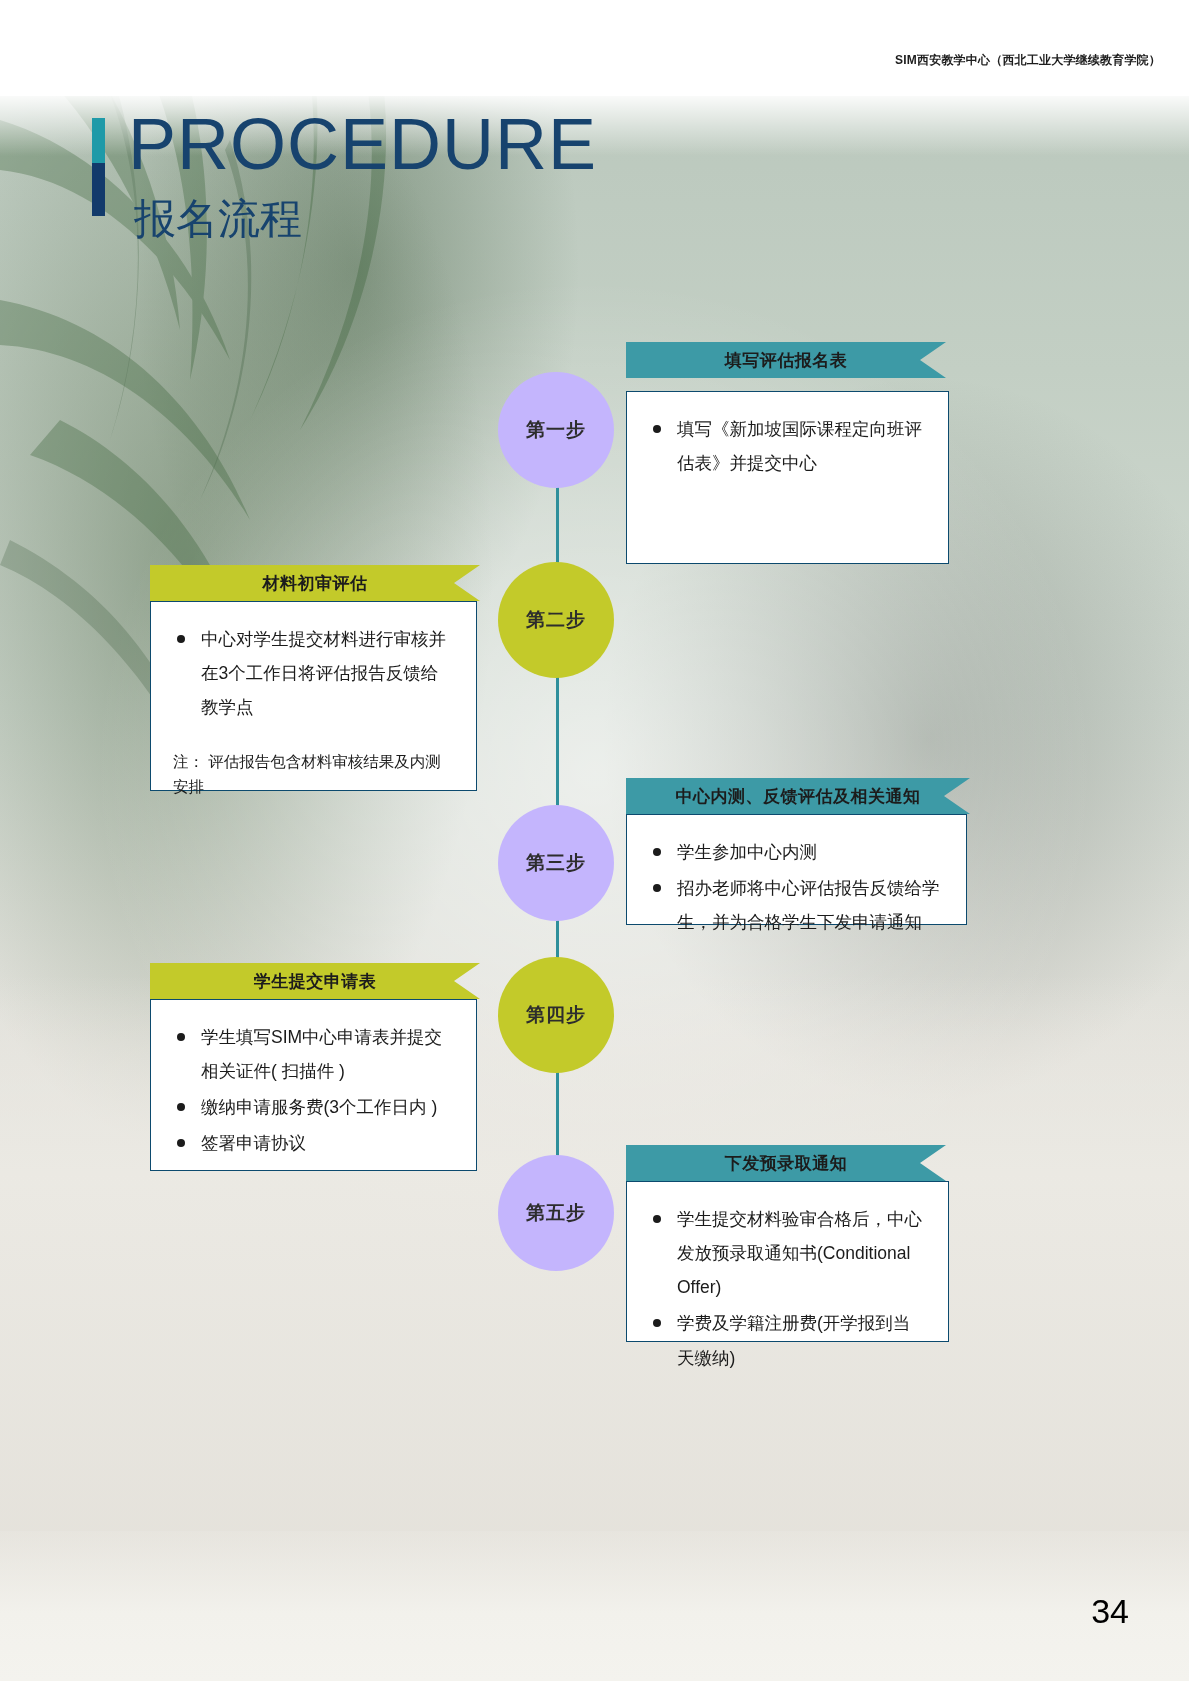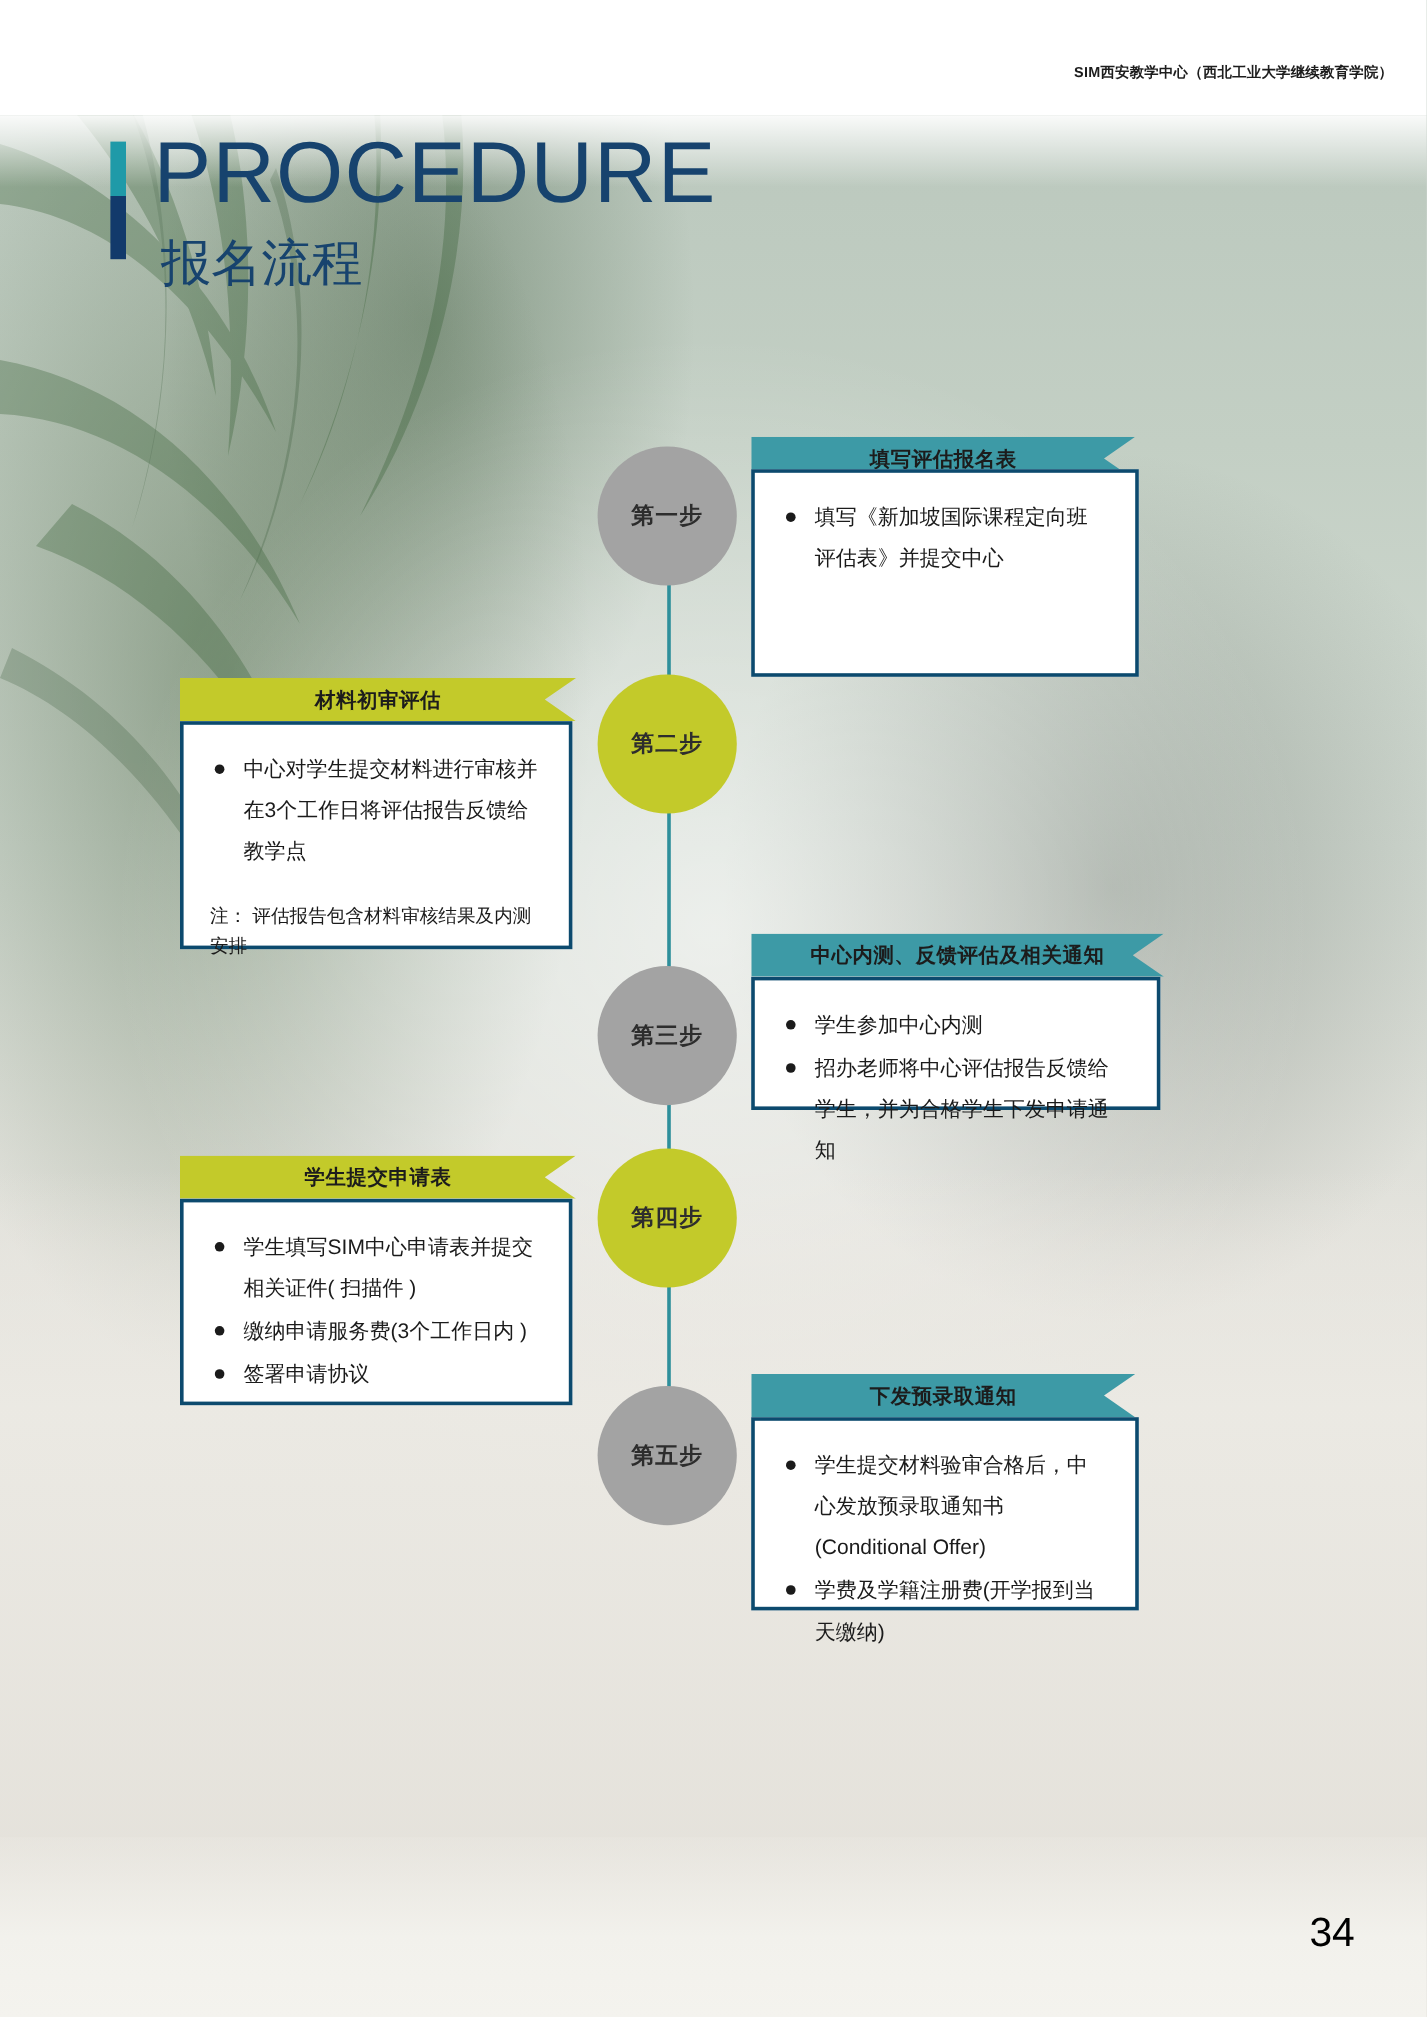--- a/index.html
+++ b/index.html
@@ -76,21 +76,21 @@
     background: #2e8f9b;
   }
 
   .step-circle {
     position: absolute;
     width: 116px; height: 116px; border-radius: 50%;
     display: flex; align-items: center; justify-content: center;
     font-size: 19px; font-weight: bold; color: #2d2d2d;
     letter-spacing: 1px;
   }
-  .c-teal { background: #a3a3a3; }
+  .c-teal { background: #c4b5fd; }
   .c-olive { background: #c3ca2a; }
 
   
   .banner {
     position: absolute;
     height: 36px;
     display: flex; align-items: center; justify-content: center;
     font-size: 17px; font-weight: bold; color: #1c1c1c;
     letter-spacing: .5px;
     clip-path: polygon(0 0, 100% 0, 100% 100%, 0 100%);
@@ -102,21 +102,21 @@
   .banner.left {
     clip-path: polygon(0 0, 100% 0, calc(100% - 26px) 50%, 100% 100%, 0 100%);
   }
   .b-teal { background: #3d9aa6; }
   .b-olive { background: #c3ca2a; text-align: center; }
 
   
   .card {
     position: absolute;
     background: #ffffff;
-    border: 3px solid #0c4a6e;
+    border: 1px solid #0c4a6e;
     padding: 20px 24px 18px 22px;
   }
   .card ul { list-style: none; }
   .card li {
     position: relative;
     padding-left: 28px;
     font-size: 17.5px;
     color: #1b1b1b;
     line-height: 1.95;
     margin-bottom: 2px;
@@ -167,21 +167,21 @@
 
 <div class="title-bar"></div>
 <div class="title-en">PROCEDURE</div>
 <div class="title-cn">报名流程</div>
 
 <div class="timeline"></div>
 
 <div class="step-circle c-teal" style="left:498px; top:372px;">
   <span>第一步</span>
 </div>
-<div class="banner right b-teal" style="left:626px; top:364px; width:320px;text-align:center;">
+<div class="banner right b-teal" style="left:626px; top:342px; width:320px;text-align:center;">
   <span>填写评估报名表</span>
 </div>
 <div class="card" style="left:626px; top:391px; width:323px; height:173px;">
   <ul>
     <li>填写《新加坡国际课程定向班评估表》并提交中心</li>
   </ul>
 </div>
 
 <div class="step-circle c-olive" style="left:498px; top:562px;">
   <span>第二步</span>

